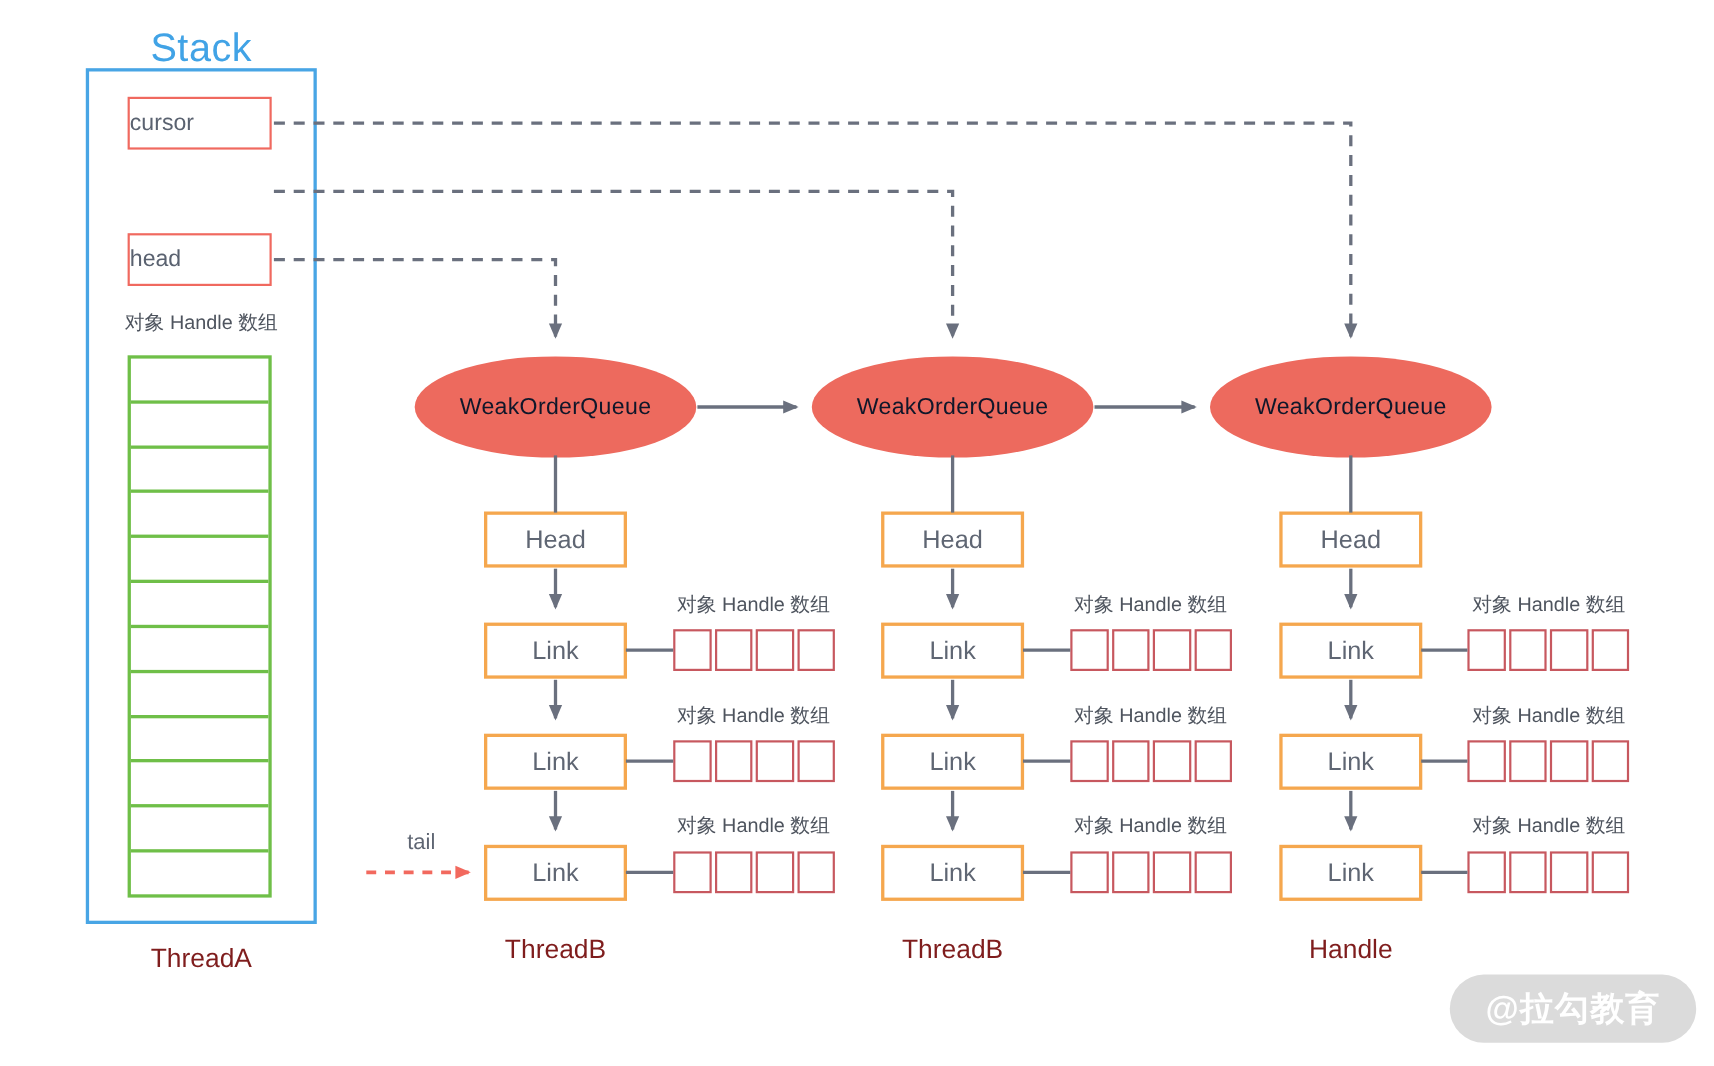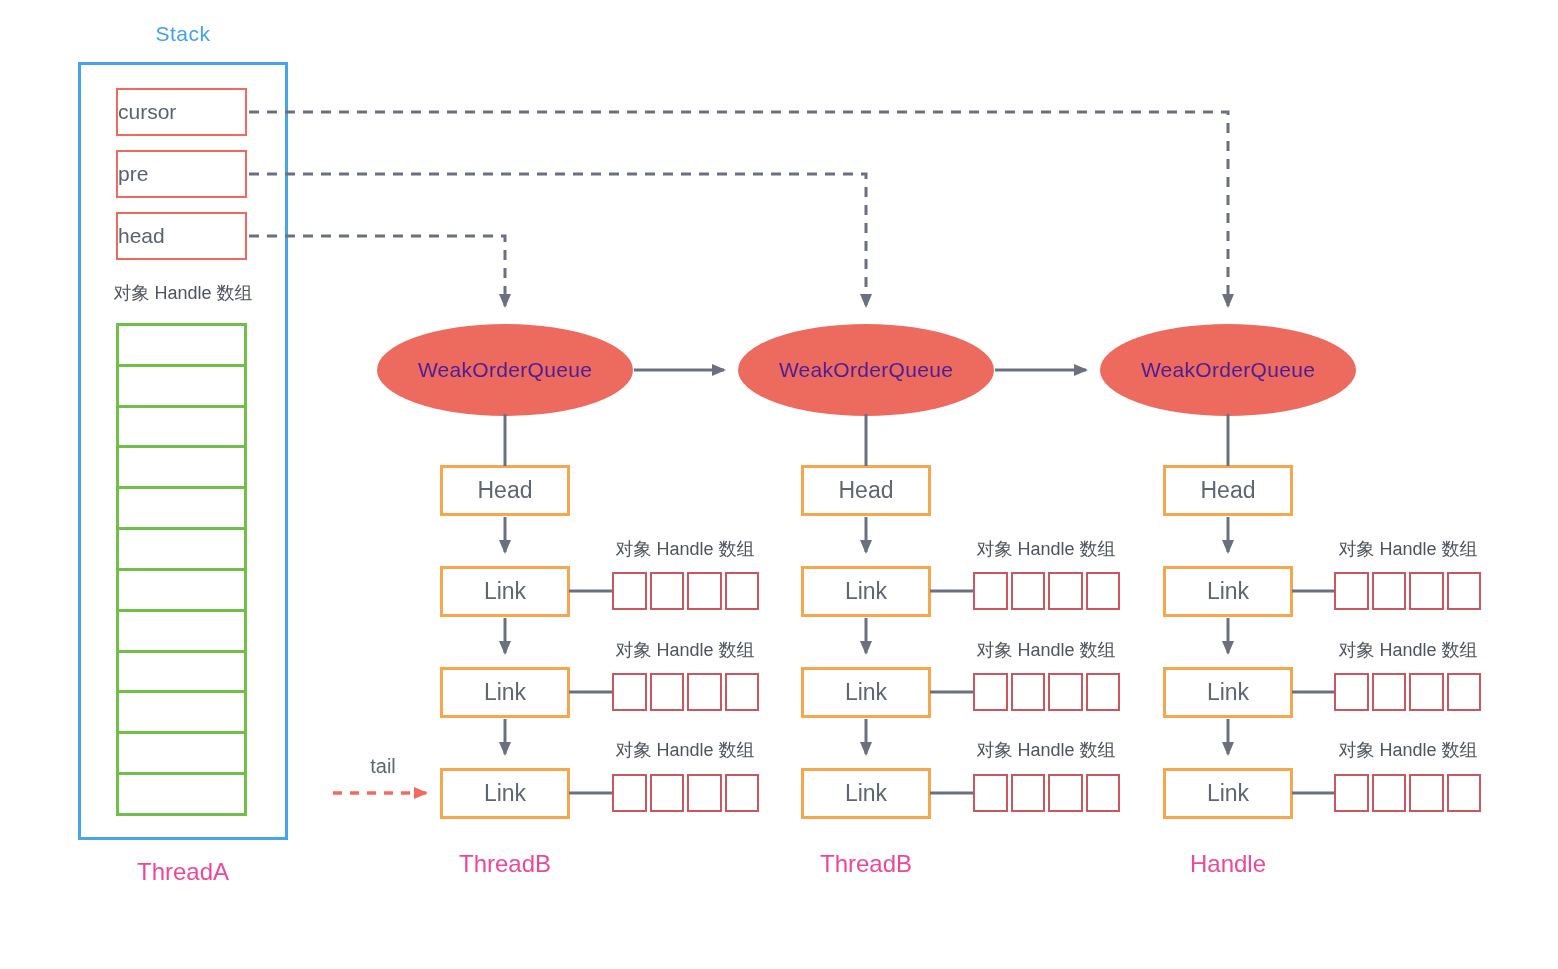--- a/index.html
+++ b/index.html
@@ -6,21 +6,21 @@
   body { background: #fff; font-family: "Liberation Sans", "DejaVu Sans", sans-serif; }
   .canvas {
     position: relative; width: 1558px; height: 969px;
     background: #ffffff; overflow: hidden;
   }
   .abs { position: absolute; }
 
   
   .stack-title {
     left: 78px; top: 22px; width: 210px; text-align: center;
-    font-size: 21px; font-weight: 500; color: #41a3e6; letter-spacing: .5px;
+    font-size: 36px; font-weight: 500; color: #41a3e6; letter-spacing: .5px;
   }
   .stack-box {
     left: 78px; top: 62px; width: 210px; height: 778px;
     border: 3px solid #48a5e5; background: transparent;
   }
   .ptr-box {
     left: 116px; width: 131px; height: 48px;
     border: 2.5px solid #f0695f; background: #fff;
     display: flex; align-items: center; 
     font-size: 21px; color: #5a6270;
@@ -33,31 +33,31 @@
     font-size: 18px; color: #4e545e;
   }
   .stack-array {
     left: 116px; top: 323px; width: 131px; height: 493px;
     border: 3px solid #6fbf48; display: flex; flex-direction: column; background: #fff;
   }
   .stack-array .cell { flex: 1; border-top: 3px solid #6fbf48; }
   .stack-array .cell:first-child { border-top: none; }
 
   .thread-label {
-    text-align: center; font-size: 24px; font-weight: 500; color: #ec4899;
+    text-align: center; font-size: 24px; font-weight: 500; color: #7f1d1d;
   }
   .thread-a { left: 78px;  top: 858px; width: 210px; }
   .thread-b { left: 405px; top: 850px; width: 200px; }
   .thread-c { left: 766px; top: 850px; width: 200px; }
   .thread-d { left: 1128px; top: 850px; width: 200px; }
 
   
   .ellipse {
     top: 324px; width: 256px; height: 92px; border-radius: 50%;
-    background: #ed6a5e; color: #4c1d95; font-size: 21px;
+    background: #ed6a5e; color: #0f172a; font-size: 21px;
     display: flex; align-items: center; justify-content: center; letter-spacing: .3px;
   }
   .el-b { left: 377px; }
   .el-c { left: 738px; }
   .el-d { left: 1100px; }
 
   .node-box {
     width: 130px; height: 51px; border: 3px solid #f5a74e; background: #fff;
     display: flex; align-items: center; justify-content: center;
     font-size: 23px; color: #5f6673;
@@ -103,23 +103,20 @@
 
 <div class="canvas">
 
   <div class="abs stack-title">Stack</div>
 
   <div class="abs stack-box"></div>
 
   <div class="abs ptr-box ptr-cursor">
     <span>cursor</span>
   </div>
-  <div class="abs ptr-box ptr-pre">
-    <span>pre</span>
-  </div>
   <div class="abs ptr-box ptr-head">
     <span>head</span>
   </div>
 
   <div class="abs stack-array-label">对象 Handle 数组</div>
 
   <div class="abs stack-array">
     <div class="cell"></div>
     <div class="cell"></div>
     <div class="cell"></div>
@@ -255,20 +252,23 @@
     <span class="hcell"></span>
       <span class="hcell"></span>
       <span class="hcell"></span>
       <span class="hcell"></span>
   </div>
 
   <div class="abs thread-label thread-d">Handle</div>
 
   <div class="abs tail-label">tail</div>
 
+  <div class="abs watermark">
+    <span>@拉勾教育</span>
+  </div>
 
   <svg class="overlay" width="1558" height="969" viewBox="0 0 1558 969">
     <defs>
       <marker id="agray" markerUnits="userSpaceOnUse" markerWidth="16" markerHeight="16" refX="13" refY="8" orient="auto">
         <path d="M1,2 L15,8 L1,14 Z" fill="#6a707e"></path>
       </marker>
       <marker id="ared" markerUnits="userSpaceOnUse" markerWidth="16" markerHeight="16" refX="13" refY="8" orient="auto">
         <path d="M1,2 L15,8 L1,14 Z" fill="#f2695e"></path>
       </marker>
     </defs>

